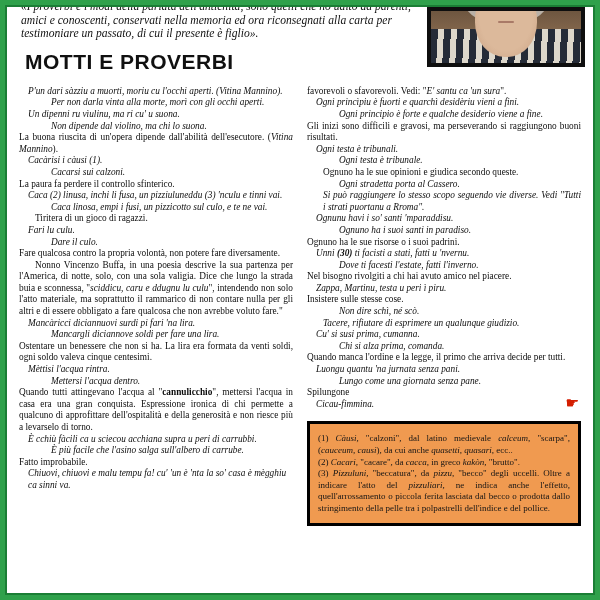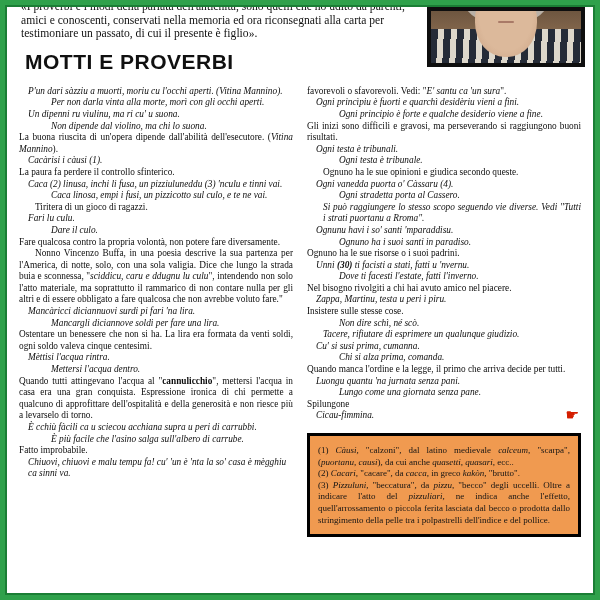--- a/index.html
+++ b/index.html
@@ -2,21 +2,21 @@
 <html><head>
 <meta charset="utf-8">
 <style>
   html,body{margin:0;padding:0;}
   body{width:600px;height:600px;overflow:hidden;background:#ffffff;
        font-family:"Liberation Serif", serif;}
   .page{position:absolute;inset:0;border:5px solid #2fa14b;overflow:hidden;background:#fff;}
   .page::before{content:'';position:absolute;inset:0;border:2px solid #1b7e35;pointer-events:none;z-index:5;}
   .content{position:absolute;inset:2px;padding:0 12px;overflow:hidden;}
 
-  .quote{font-size:11.6px;line-height:13.6px;color:#111;
+  .quote{font-style:italic;font-size:11.6px;line-height:13.6px;color:#111;
          margin:-7px 152px 0 2px;text-align:left;}
 
   .title{font-family:"Liberation Sans", sans-serif;font-weight:bold;font-size:21px;
          letter-spacing:.5px;color:#101010;margin:9px 0 12px 6px;}
 
   .photo{position:absolute;top:0;right:8px;width:150px;height:52px;
          border:4px solid #0e0e0e;background:#86684c;overflow:hidden;z-index:4;}
   .photo .room{position:absolute;inset:0;background:linear-gradient(180deg,#6e5640 0%,#8a6c50 55%,#97795c 100%);}
   .photo .shirt{position:absolute;left:0;right:0;bottom:0;height:34px;
          background:repeating-linear-gradient(93deg,#252b37 0 7px,#ddd7cb 7px 13px);}
@@ -65,20 +65,21 @@
     <div class="title">MOTTI E PROVERBI</div>
 
     <div class="columns">
       <div class="col">
           <p class="entry sic">P'un dari sàzziu a muorti, moriu cu l'occhi aperti. (Vitina Mannino).</p>
           <p class="entry tr">Per non darla vinta alla morte, morì con gli occhi aperti.</p>
           <p class="entry sic">Un dipenni ru vìulinu, ma ri cu' u suona.</p>
           <p class="entry tr">Non dipende dal violino, ma chi lo suona.</p>
           <p class="entry ex">La buona riuscita di un'opera dipende dall'abilità dell'esecutore. (<i>Vitina Mannino</i>).</p>
           <p class="entry sic">Cacàrisi i càusi (1).</p>
+          <p class="entry tr">Cacarsi sui calzoni.</p>
           <p class="entry ex">La paura fa perdere il controllo sfinterico.</p>
           <p class="entry sic">Caca (2) linusa, inchi li fusa, un pizziuluneddu (3) 'nculu e tinni vai.</p>
           <p class="entry tr">Caca linosa, empi i fusi, un pizzicotto sul culo, e te ne vai.</p>
           <p class="entry exn">Tiritera di un gioco di ragazzi.</p>
           <p class="entry sic">Fari lu culu.</p>
           <p class="entry tr">Dare il culo.</p>
           <p class="entry ex">Fare qualcosa contro la propria volontà, non potere fare diversamente.</p>
           <p class="entry exi">Nonno Vincenzo Buffa, in una poesia descrive la sua partenza per l'America, di notte, solo, con una sola valigia. Dice che lungo la strada buia e sconnessa, "<i>sciddicu, caru e ddugnu lu culu</i>", intendendo non solo l'atto materiale, ma soprattutto il rammarico di non contare nulla per gli altri e di essere obbligato a fare qualcosa che non avrebbe voluto fare."</p>
           <p class="entry sic">Mancàricci diciannuovi surdi pi fari 'na lira.</p>
           <p class="entry tr">Mancargli diciannove soldi per fare una lira.</p>
@@ -93,21 +94,20 @@
         </div>
       <div class="col">
         <div>
             <p class="entry ex">favorevoli o sfavorevoli. Vedi: "<i>E' santu ca 'un sura</i>".</p>
             <p class="entry sic">Ogni princìpiu è fuorti e quarchì desidèriu vieni a fini.</p>
             <p class="entry tr">Ogni principio è forte e qualche desiderio viene a fine.</p>
             <p class="entry ex">Gli inizi sono difficili e gravosi, ma perseverando si raggiungono buoni risultati.</p>
             <p class="entry sic">Ogni testa è tribunali.</p>
             <p class="entry tr">Ogni testa è tribunale.</p>
             <p class="entry exn">Ognuno ha le sue opinioni e giudica secondo queste.</p>
-            <p class="entry sic">Ogni vanedda puorta o' Càssaru (4).</p>
             <p class="entry tr">Ogni stradetta porta al Cassero.</p>
             <p class="entry exn"><i>Si può raggiungere lo stesso scopo seguendo vie diverse. Vedi "Tutti i strati puortanu a Rroma".</i></p>
             <p class="entry sic">Ognunu havi i so' santi 'mparaddisu.</p>
             <p class="entry tr">Ognuno ha i suoi santi in paradiso.</p>
             <p class="entry ex">Ognuno ha le sue risorse o i suoi padrini.</p>
             <p class="entry sic">Unni <b>(30)</b> ti facisti a stati, fatti u 'nvernu.</p>
             <p class="entry tr">Dove ti facesti l'estate, fatti l'inverno.</p>
             <p class="entry ex">Nel bisogno rivolgiti a chi hai avuto amico nel piacere.</p>
             <p class="entry sic">Zappa, Martinu, testa u peri ì piru.</p>
             <p class="entry ex">Insistere sulle stesse cose.</p>
@@ -118,21 +118,21 @@
             <p class="entry ex">Quando manca l'ordine e la legge, il primo che arriva decide per tutti.</p>
             <p class="entry sic">Luongu quantu 'na jurnata senza pani.</p>
             <p class="entry tr">Lungo come una giornata senza pane.</p>
             <p class="entry ex">Spilungone</p>
             <p class="entry sic">Cicau-fimmina.</p>
           </div>
         <div class="manicule-row">
           <span class="manicule">☛</span>
         </div>
         <div class="fnbox">
-            <p class="entry fn">(1) <i>Càusi</i>, "calzoni", dal latino medievale <i>calceum</i>, "scarpa", (<i>puortanu, causi</i>), da cui anche <i>quasetti</i>, <i>quasari</i>, ecc..</p>
+            <p class="entry fn">(1) <i>Càusi</i>, "calzoni", dal latino medievale <i>calceum</i>, "scarpa", (<i>cauceum, causi</i>), da cui anche <i>quasetti</i>, <i>quasari</i>, ecc..</p>
             <p class="entry fn">(2) <i>Cacari</i>, "cacare", da <i>cacca</i>, in greco <i>kakòn</i>, "brutto".</p>
             <p class="entry fn">(3) <i>Pizzuluni</i>, "beccatura", da <i>pizzu</i>, "becco" degli uccelli. Oltre a indicare l'atto del <i>pizzuliari</i>, ne indica anche l'effetto, quell'arrossamento o piccola ferita lasciata dal becco o prodotta dallo stringimento della pelle tra i polpastrelli dell'indice e del pollice.</p>
           </div>
       </div>
     </div>
 
   </div>
 </div>
 
 </body></html>

